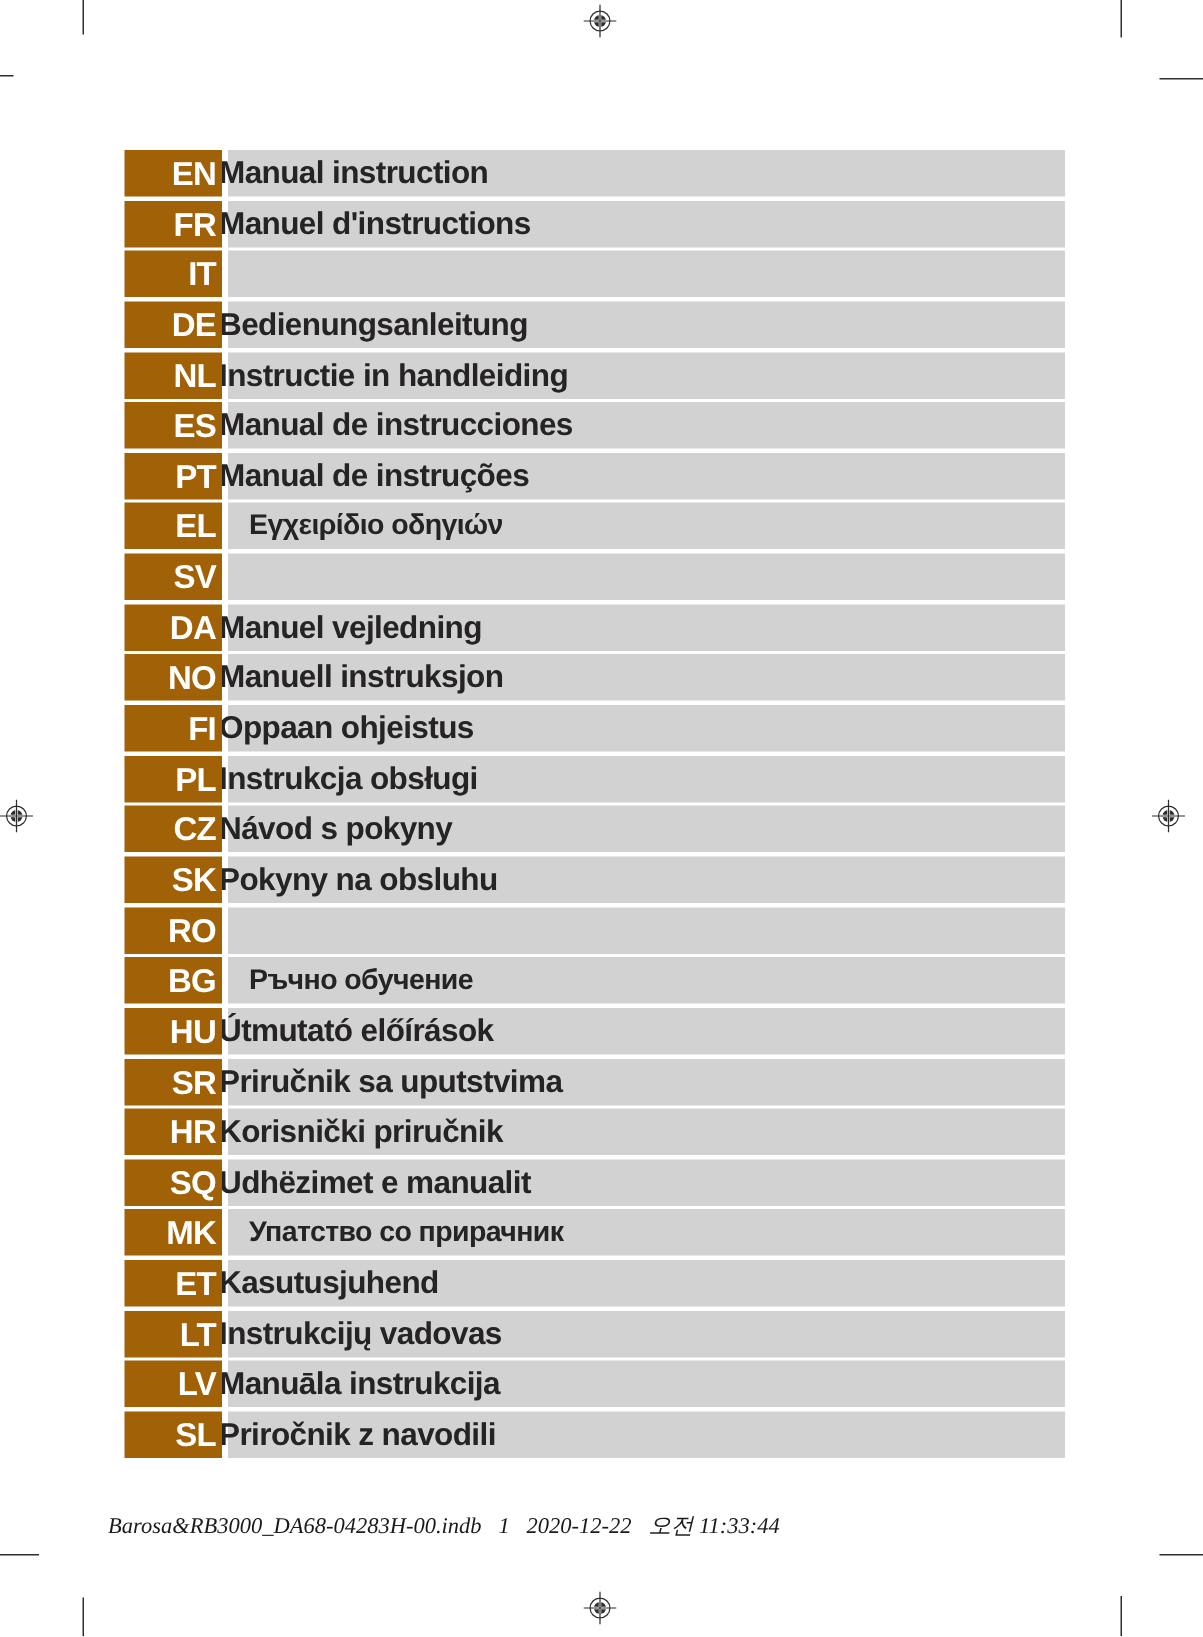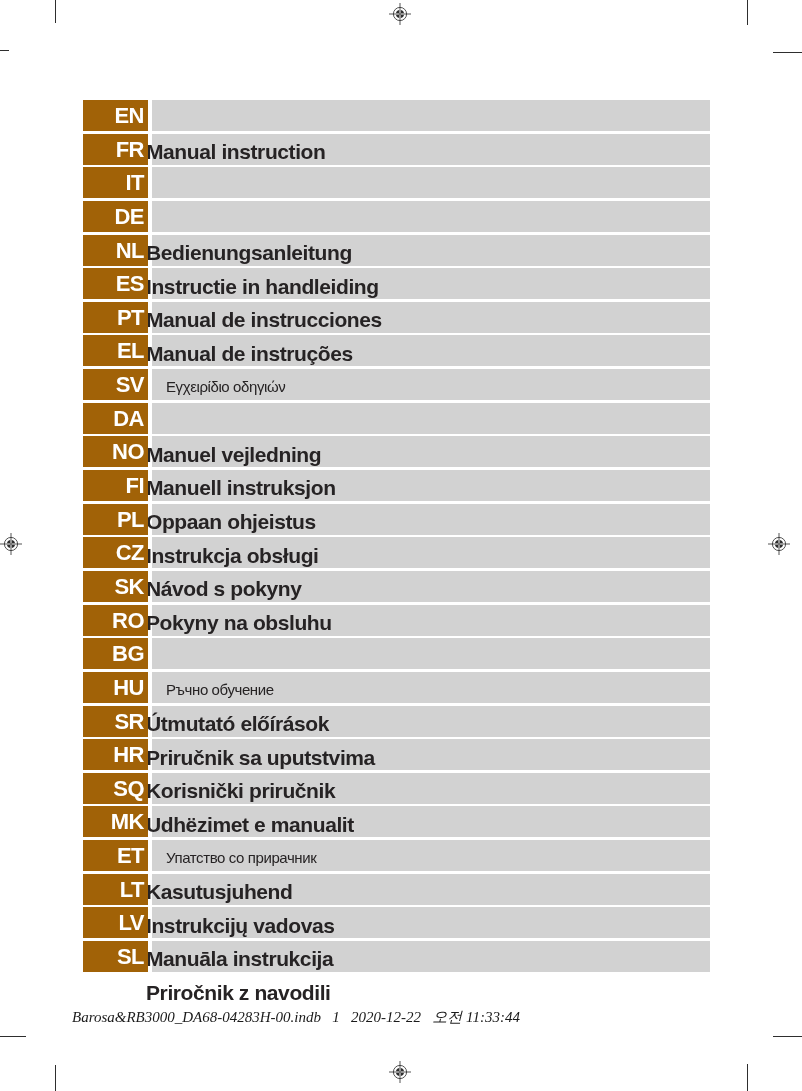--- a/index.html
+++ b/index.html
@@ -30,26 +30,25 @@
   .lang-label{
     position:absolute;
     left:146px; top:0;
     height:31px; line-height:31px;
     white-space:nowrap;
     font-size:21px;
     font-weight:600;
     letter-spacing:-0.4px;
     color:#262324;
     z-index:2;
-    margin-top:36px;
   }
   .row.emph .lang-label{
     left:166px;
-    font-size:15px;
-    font-weight:400;
+    font-size:19px;
+    font-weight:700;
   }
   .code-badge{
     position:absolute;
     left:83px; top:0;
     width:65px; height:31px;
     background:#a16207;
     color:#ffffff;
     font-size:22px;
     font-weight:700;
     letter-spacing:-0.5px;
@@ -125,20 +124,21 @@
     </svg>
 
   <div class="rows">
       <div class="row">
       <div class="gray-bar"></div>
       <span class="lang-label">Manual instruction</span>
       <div class="code-badge">EN</div>
     </div>
       <div class="row">
       <div class="gray-bar"></div>
+      <span class="lang-label">Manuel d'instructions</span>
       <div class="code-badge">FR</div>
     </div>
       <div class="row">
       <div class="gray-bar"></div>
       <div class="code-badge">IT</div>
     </div>
       <div class="row">
       <div class="gray-bar"></div>
       <span class="lang-label">Bedienungsanleitung</span>
       <div class="code-badge">DE</div>

